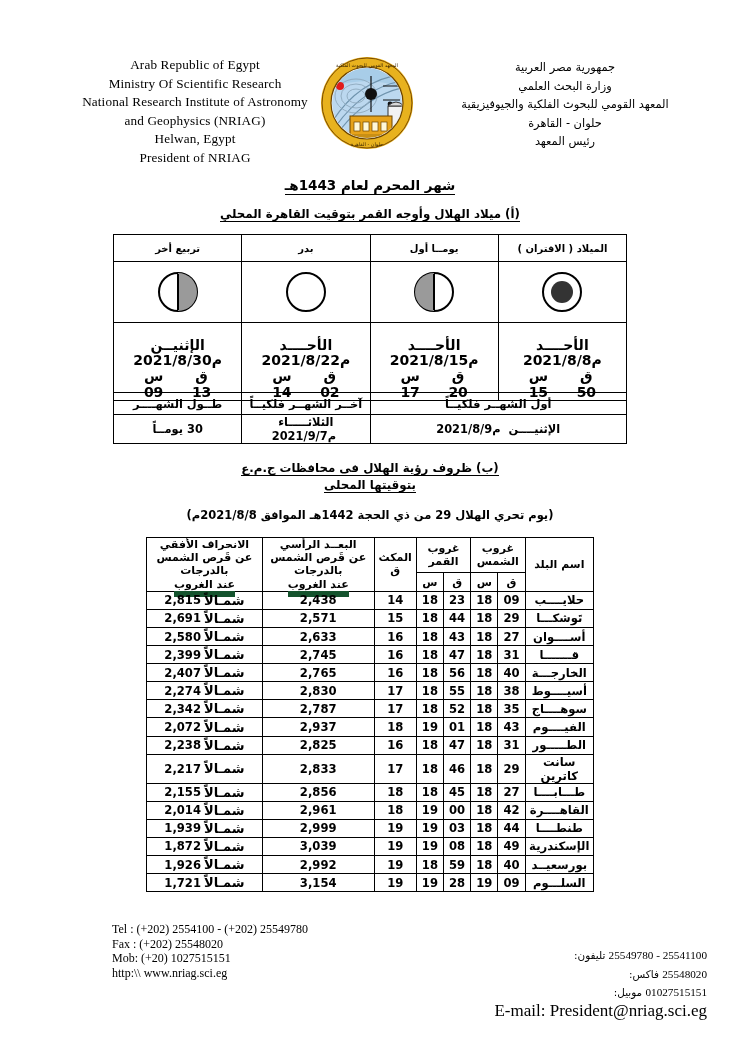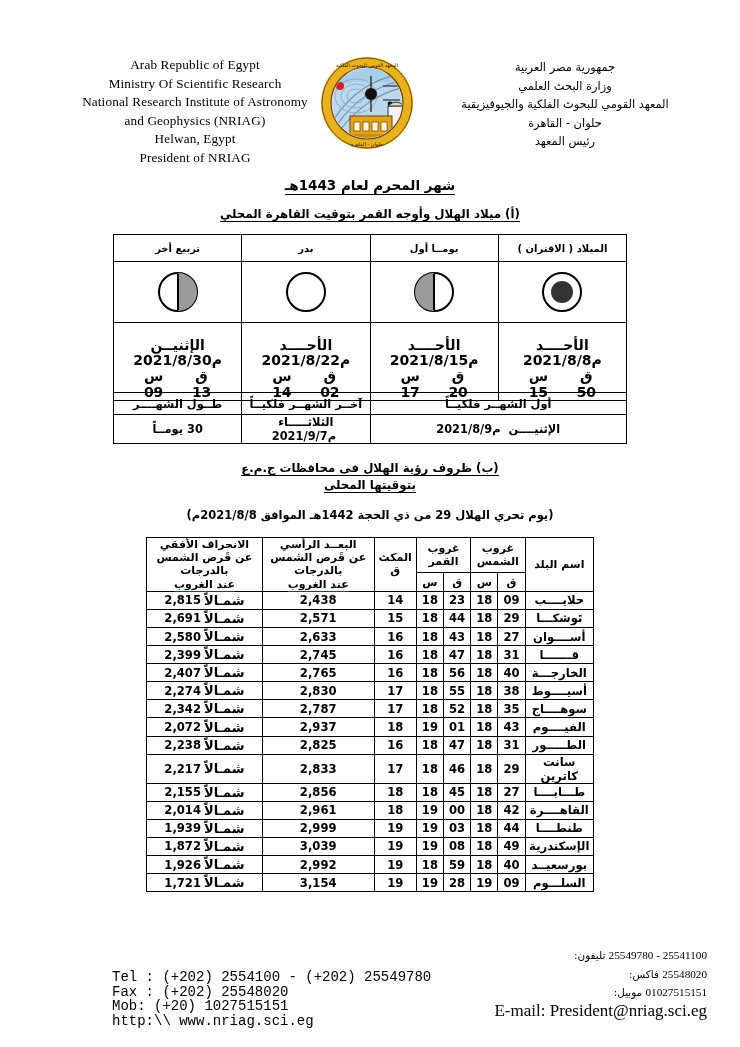--- a/index.html
+++ b/index.html
@@ -242,21 +242,21 @@
     border: 1.2px solid #000;
     text-align: center;
     padding: 0;
     font-weight: bold;
   }
   .data-table thead th {
     font-size: 11px;
     line-height: 13.2px;
     vertical-align: middle;
   }
-  .data-table thead th .u { border-bottom: 1px solid #14532d; }
+  .data-table thead th .u { border-bottom: 6px solid #14532d; }
   .data-table tbody td {
     height: 17.1px;
     font-size: 11.6px;
   }
   .col-city   { width: 68px; }
   .col-sm     { width: 27px; }
   .col-mokth  { width: 42px; }
   .col-vert   { width: 111px; }
   .col-horz   { width: 115px; }
 
@@ -273,25 +273,24 @@
     direction: rtl;
   }
   .horzcell .v { direction: ltr; unicode-bidi: embed; font-size: 11.6px; }
   .horzcell .d { font-size: 13px; }
 
   
   .footer-left {
     position: absolute;
     top: 922px;
     left: 112px;
-    font-family: Liberation Mono, monospace;
-    font-size: 14px;
+    font-family: Liberation Serif, serif;
+    font-size: 12px;
     line-height: 14.6px;
     white-space: nowrap;
-    margin-top: 48px;
   }
   .footer-right {
     position: absolute;
     top: 946px;
     right: 33px;
     direction: rtl;
     font-family: "DejaVu Sans", sans-serif;
     font-size: 10.4px;
     line-height: 18.5px;
     text-align: right;

